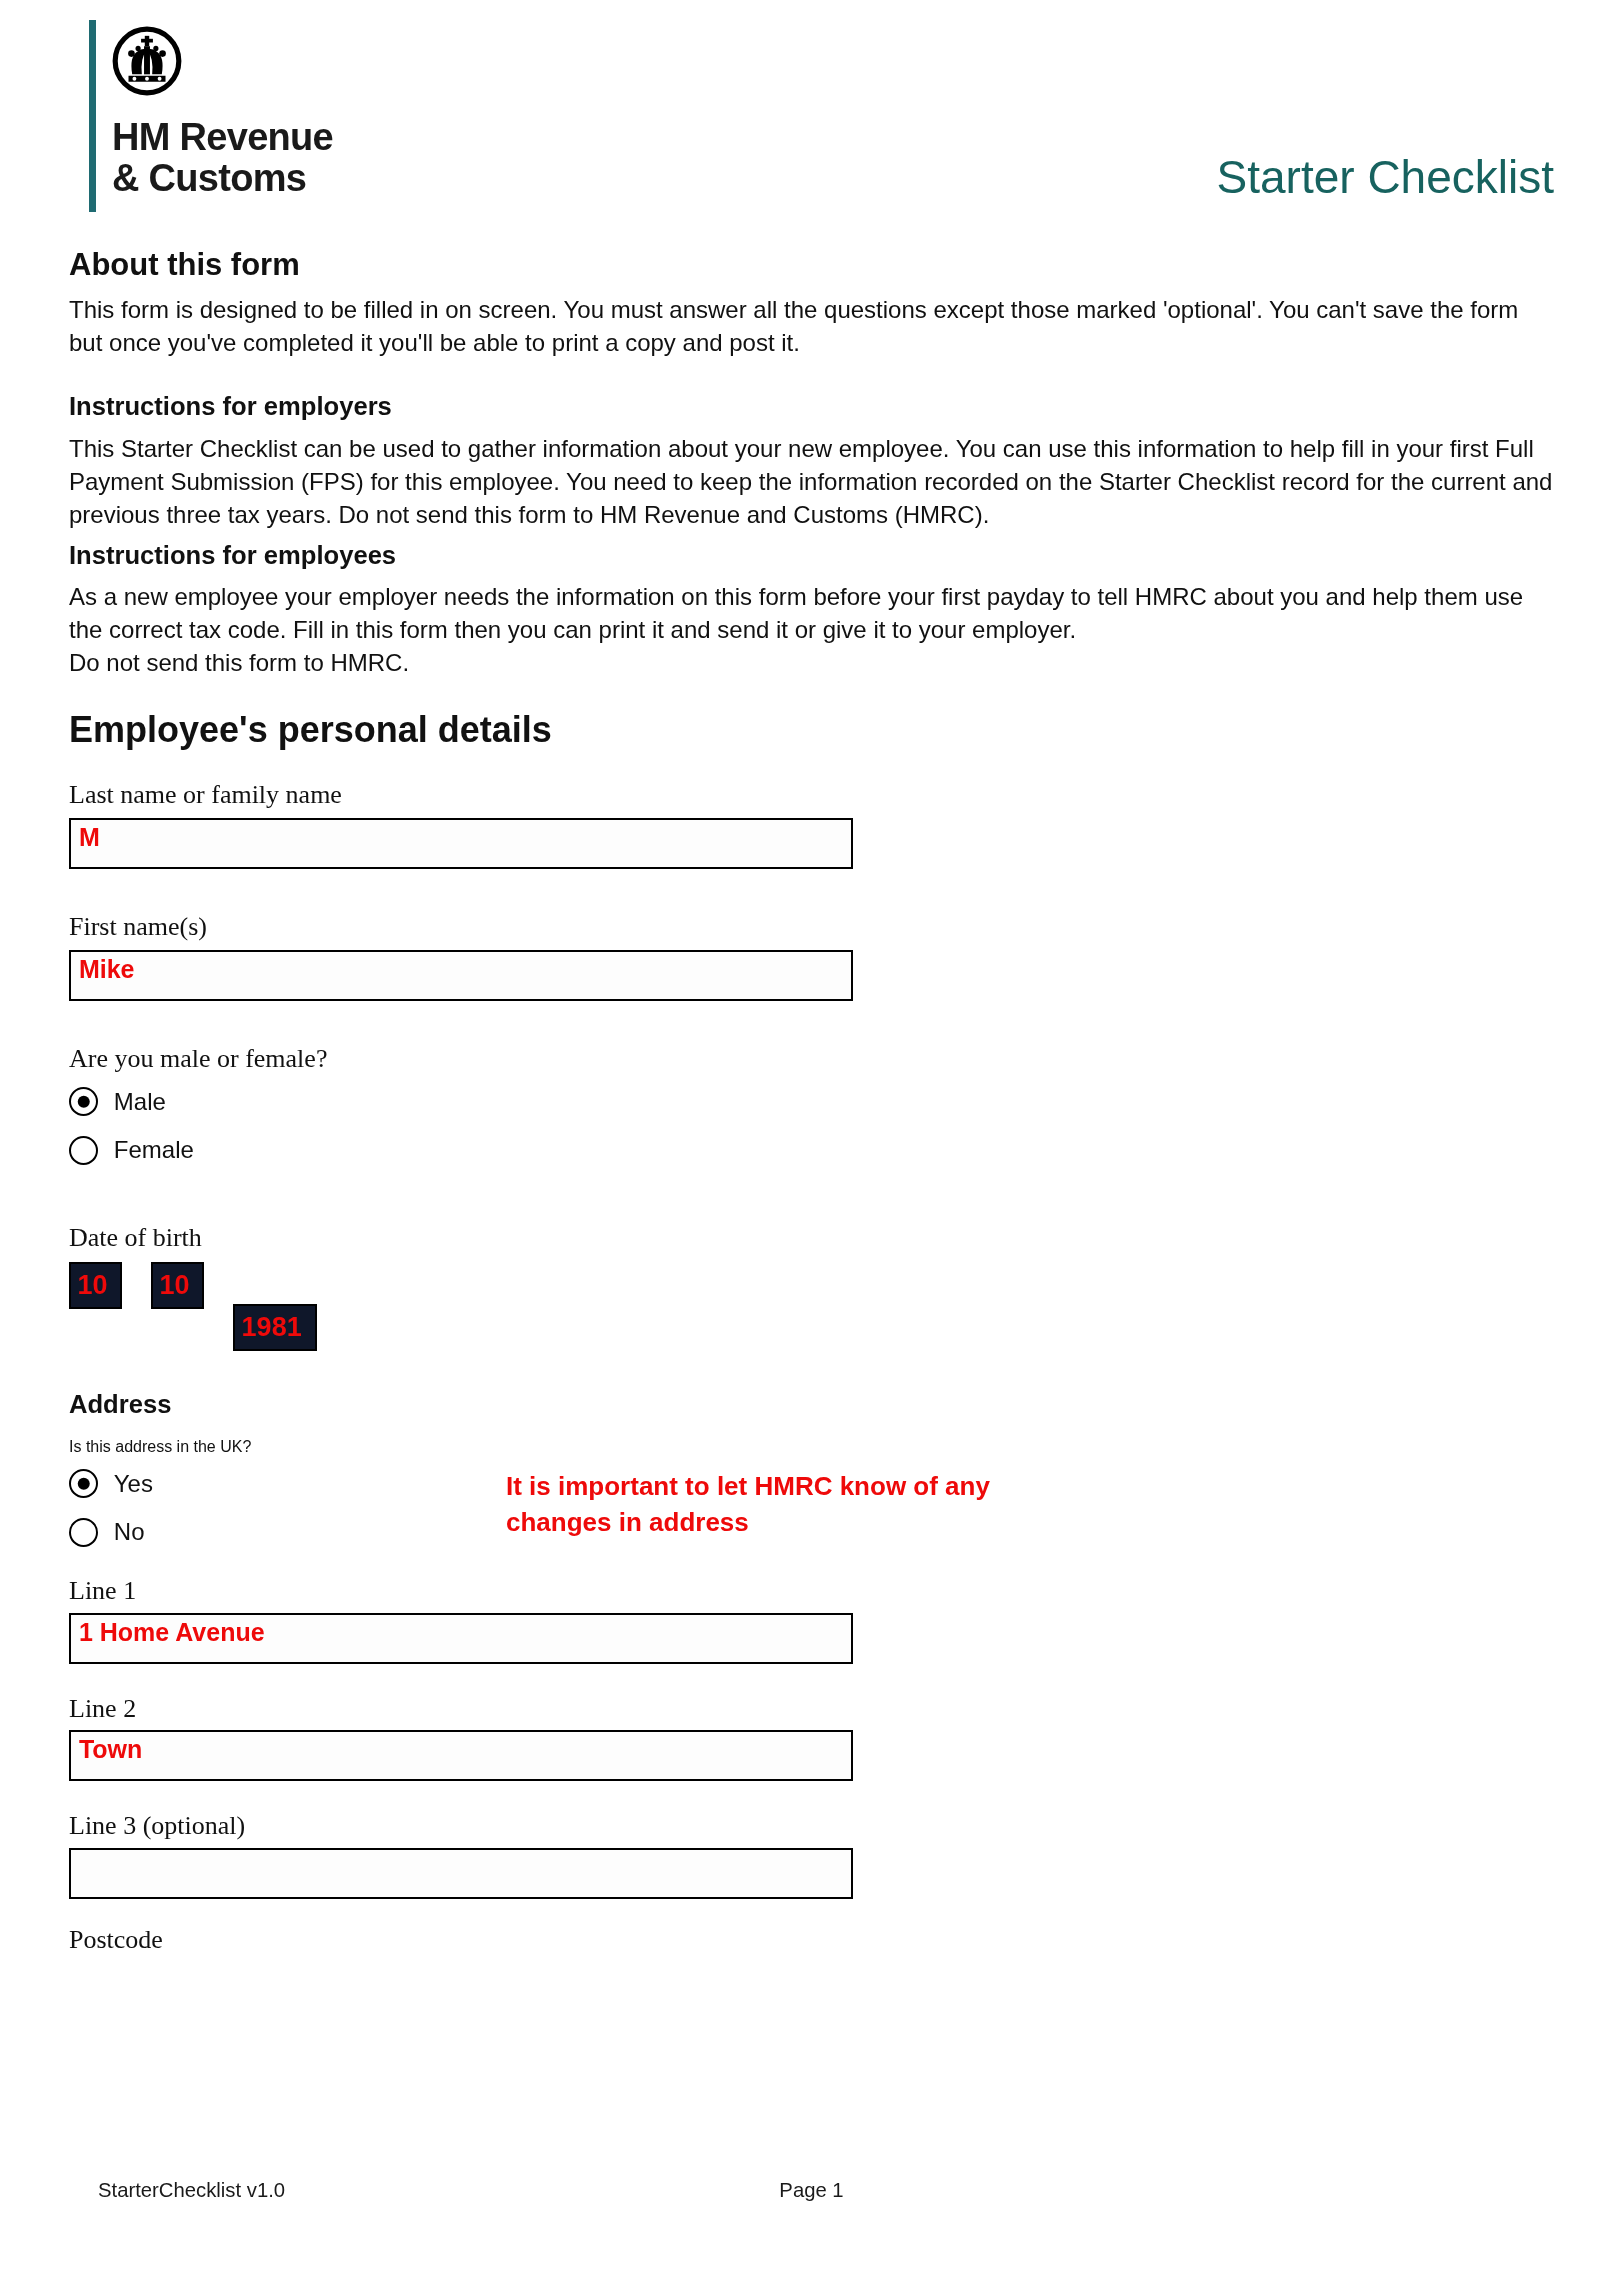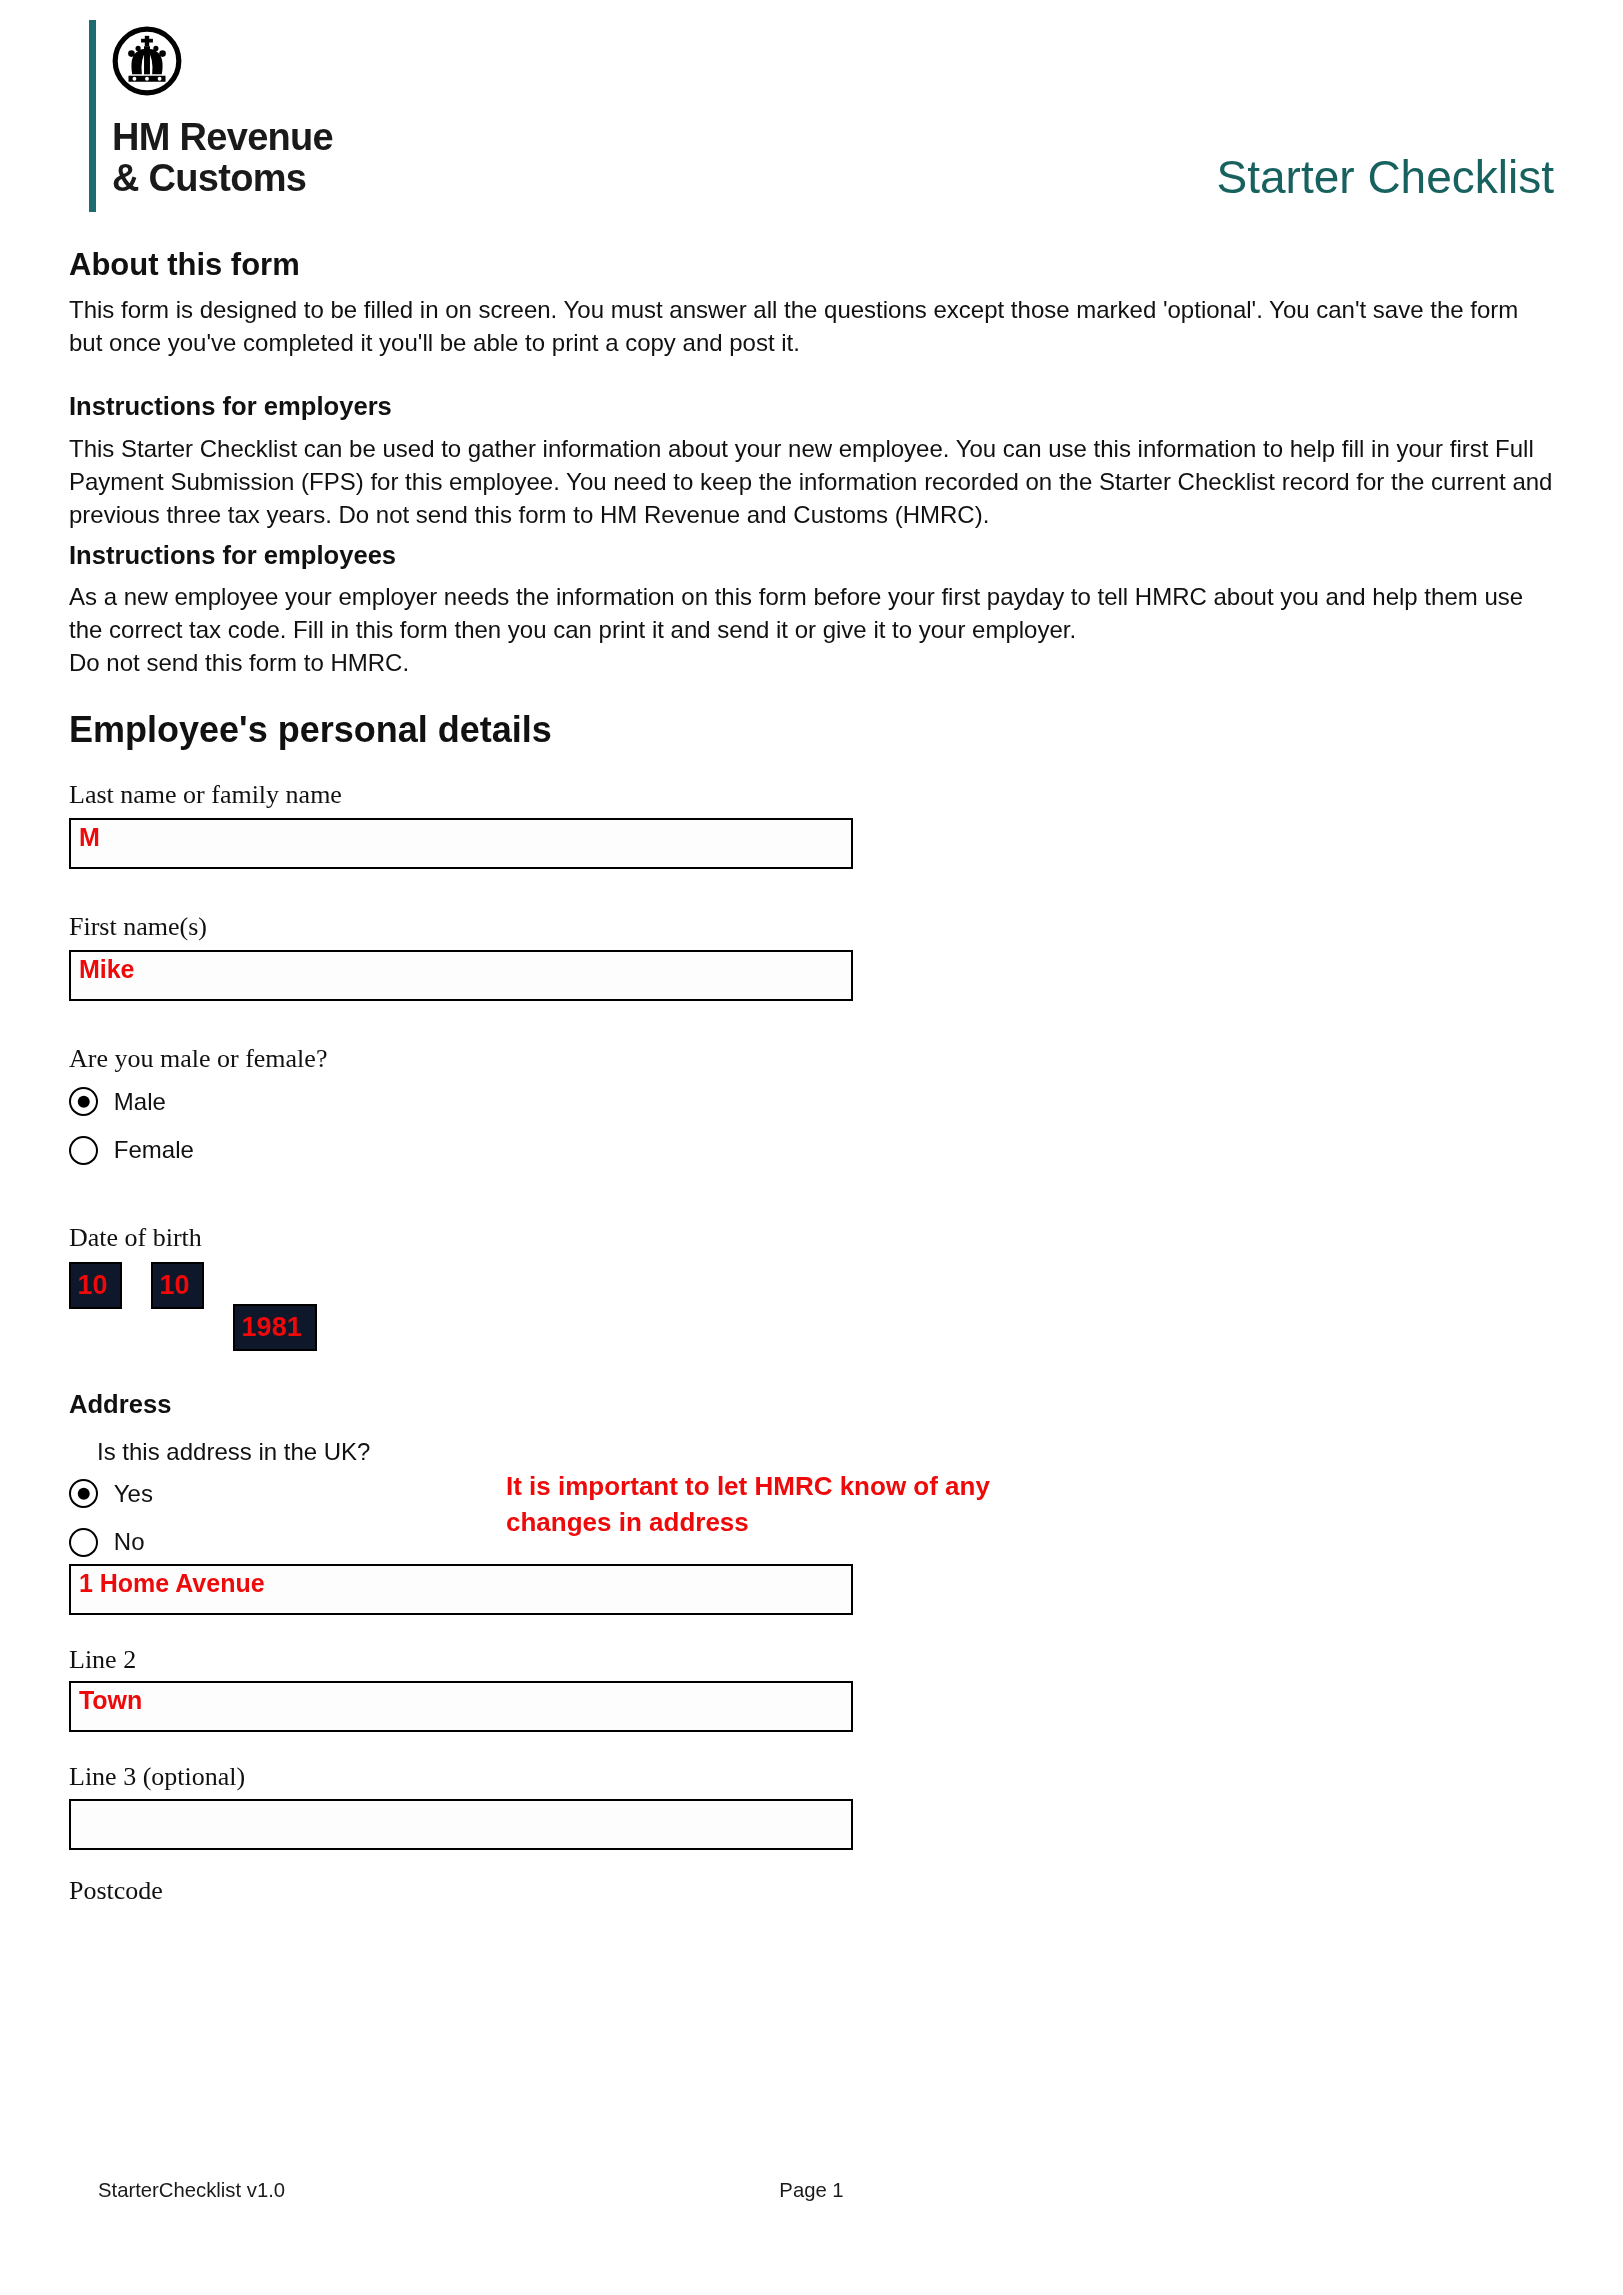--- a/index.html
+++ b/index.html
@@ -48,21 +48,21 @@
   .dob-row{display:flex;margin-top:9.2px;}
   .dob-box{
     height:47px;border:2.3px solid #000;background:#0f172a;
     font-size:27px;font-weight:700;color:var(--value_red,#ff0000);
     display:flex;align-items:center;padding-left:6.6px;box-sizing:border-box;
   }
   .dob-day,.dob-month{width:53px;}
   .dob-year{width:84px;margin-top:42px;}
   .dob-box + .dob-box{margin-left:29px;}
   h3.address{font-size:25.6px;font-weight:700;margin:39px 0 0 0;}
-  .uk-label{font-size:24px;margin-top:18.4px;margin-left:28px;}
+  .uk-label{font-size:16px;margin-top:18.4px;}
   .uk-block{position:relative;}
   .change-note{
     position:absolute;left:437px;top:30px;width:591px;
     color:var(--value_red,#ff0000);font-size:26px;font-weight:700;line-height:36px;
   }
   
   .footer{position:absolute;left:0;right:0;top:2179px;font-size:20.3px;color:#1a1a1a;}
   .footer .version{position:absolute;left:98px;}
   .footer .pageno{position:absolute;left:0;right:0;text-align:center;}
 </style>
@@ -142,20 +142,21 @@
       <div class="radio checked"></div>
       <div class="radio-label">Yes</div>
     </div>
     <div class="radio-row">
       <div class="radio"></div>
       <div class="radio-label">No</div>
     </div>
     <div class="change-note">It is important to let HMRC know of any changes in address</div>
   </div>
 
+  <div class="field-label" style="margin-top:29px;">Line 1</div>
   <input class="field" style="margin-top: 6.6px;" type="text" value="1 Home Avenue">
 
   <div class="field-label">Line 2</div>
   <input class="field" style="margin-top: 6.6px;" type="text" value="Town">
 
   <div class="field-label">Line 3 (optional)</div>
   <input class="field" style="margin-top: 6.6px;" type="text" value="">
 
   <div class="field-label" style="margin-top:26px;">Postcode</div>
 

